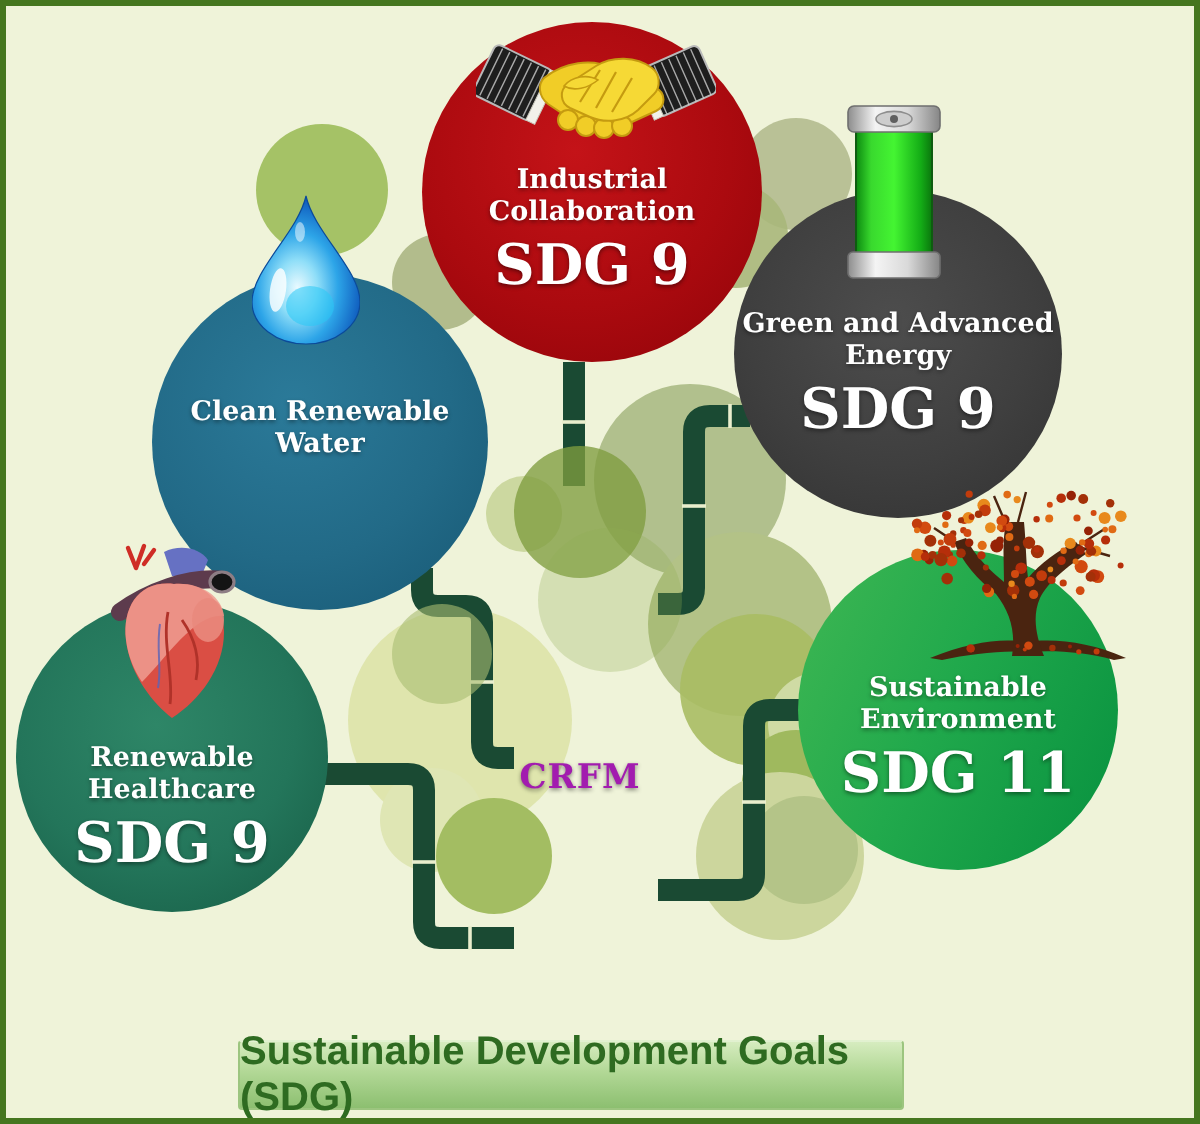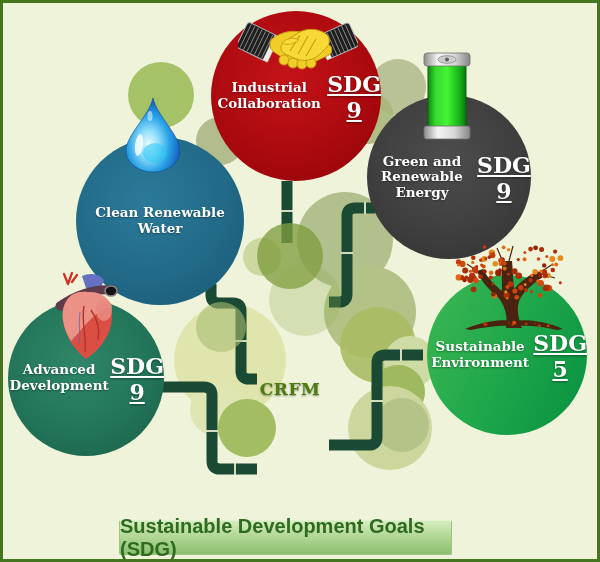--- a/index.html
+++ b/index.html
@@ -10,47 +10,47 @@
   }
   .foliage{position:absolute; border-radius:50%;}
   
   .trunk{
     position:absolute; left:247px; top:218px; width:80px; height:303px;
     border-radius:18px 18px 0 0;
     background:linear-gradient(180deg,#8072532 0,#7d6f50 0,#786a4c 55%,#675a40 100%);
   }
   .trunk-label{
     position:absolute; left:247px; top:376px; width:80px; text-align:center;
-    color:#4d7c0f; font-weight:bold; font-size:17px; letter-spacing:.5px;
+    color:#a21caf; font-weight:bold; font-size:17px; letter-spacing:.5px;
     text-shadow:0 1px 2px rgba(0,0,0,.45); z-index:6;
   }
   
   .pipes{position:absolute; left:0; top:0; width:594px; height:556px; z-index:4;}
   
   .node{
     position:absolute; border-radius:50%; z-index:7;
-    display:flex; flex-direction:row; align-items:center;
+    display:flex; flex-direction:column; align-items:center;
     color:#fff; text-align:center;
   }
   .node-title{font-weight:bold; font-size:13.5px; line-height:1.15; text-shadow:0 1px 2px rgba(0,0,0,.4);}
-  .node-sdg{font-weight:bold; font-size:22px; margin-top:2px; text-shadow:0 1px 2px rgba(0,0,0,.45);text-decoration:underline;}
+  .node-sdg{font-weight:bold; font-size:28px; margin-top:2px; text-shadow:0 1px 2px rgba(0,0,0,.45);}
   .node-sdg9{left:208px; top:8px;  width:170px; height:170px; padding-top:0;
     background:radial-gradient(circle at 45% 38%, #c41318 0%, #ab0a0f 55%, #8f0309 100%);}
   .node-sdg9 .pad{height:72px;}
   .node-sdg7{left:364px; top:92px; width:164px; height:164px;
     background:radial-gradient(circle at 48% 40%, #4d4d4d 0%, #3f3f3f 55%, #313131 100%);}
   .node-sdg7 .pad{height:60px;}
   .node-sdg7 .node-title{width:156px;}
   .node-sdg6{left:73px;  top:134px; width:168px; height:168px;
     background:radial-gradient(circle at 42% 38%, #2b7a99 0%, #226a87 55%, #175874 100%);}
   .node-sdg6 .pad{height:62px;}
   .node-sdg3{left:5px;   top:297px; width:156px; height:156px;
     background:radial-gradient(circle at 45% 40%, #2e8667 0%, #23755a 55%, #165c44 100%);}
   .node-sdg3 .pad{height:72px;}
-  .node-sdg11{left:424px; top:272px; width:160px; height:160px;
+  .node-sdg11{left:396px; top:272px; width:160px; height:160px;
     background:linear-gradient(115deg, #3fb753 0%, #21a94c 45%, #07913f 100%);}
   .node-sdg11 .pad{height:62px;}
   
   .icon{position:absolute; z-index:8;}
   .icon-handshake{left:235px; top:10px;  width:120px; height:58px;}
   .icon-battery  {left:418px; top:49px;  width:52px;  height:88px;}
   .icon-drop     {left:123px; top:93px;  width:54px;  height:78px;}
   .icon-heart    {left:51px;  top:265px; width:66px;  height:94px;}
   .icon-tree     {left:440px; top:231px; width:142px; height:98px;}
   
@@ -111,45 +111,45 @@
   <div id="foliageB">
       <div class="foliage" style="left: 254px; top: 220px; width: 66px; height: 66px; background: rgb(127, 156, 63); opacity: 0.78; z-index: 5;"></div>
       <div class="foliage" style="left: 193px; top: 299px; width: 50px; height: 50px; background: rgb(169, 189, 114); opacity: 0.6; z-index: 5;"></div>
       <div class="foliage" style="left: 266px; top: 261px; width: 72px; height: 72px; background: rgb(143, 174, 82); opacity: 0.28; z-index: 5;"></div>
     </div>
 
   <div class="trunk-label">CRFM</div>
 
   <div class="node node-sdg7">
     <div class="pad"></div>
-    <div class="node-title">Green and Renewable Energy</div>
+    <div class="node-title">Green and Advanced Energy</div>
     <div class="node-sdg">SDG 9</div>
   </div>
 
   <div class="node node-sdg9">
     <div class="pad"></div>
     <div class="node-title">Industrial Collaboration</div>
     <div class="node-sdg">SDG 9</div>
   </div>
 
   <div class="node node-sdg6">
     <div class="pad"></div>
     <div class="node-title">Clean Renewable Water</div>
   </div>
 
   <div class="node node-sdg3">
     <div class="pad"></div>
-    <div class="node-title">Advanced Development</div>
+    <div class="node-title">Renewable Healthcare</div>
     <div class="node-sdg">SDG 9</div>
   </div>
 
   <div class="node node-sdg11">
     <div class="pad"></div>
     <div class="node-title">Sustainable Environment</div>
-    <div class="node-sdg">SDG 5</div>
+    <div class="node-sdg">SDG 11</div>
   </div>
 
   <svg class="icon icon-handshake" viewBox="0 0 120 58">
     <g transform="rotate(26 22 30)">
       <rect x="2" y="16" width="32" height="28" rx="3" fill="#1e1e1e" stroke="#b9b9b9" stroke-width="1"></rect>
       <path d="M6 17 V43 M10 17 V43 M14 17 V43 M18 17 V43 M22 17 V43 M26 17 V43 M30 17 V43" stroke="#d8d8d8" stroke-width="0.7" opacity="0.75"></path>
       <rect x="32" y="16" width="5" height="28" fill="#f2f1ea" stroke="#c9c8bc" stroke-width="0.5"></rect>
     </g>
     <g transform="rotate(-24 98 30)">
       <rect x="86" y="16" width="32" height="26" rx="3" fill="#1e1e1e" stroke="#b9b9b9" stroke-width="1"></rect>

